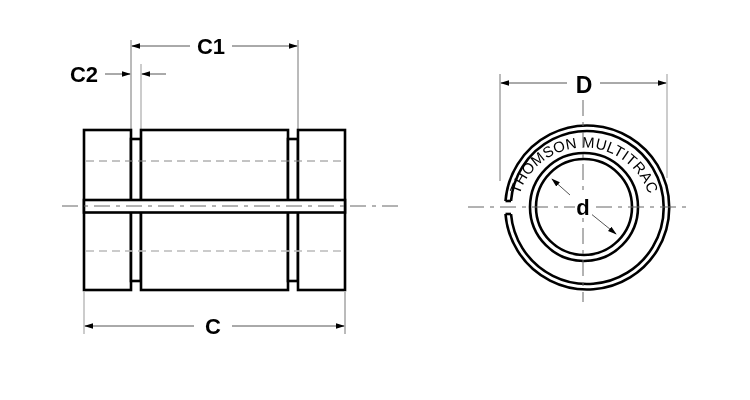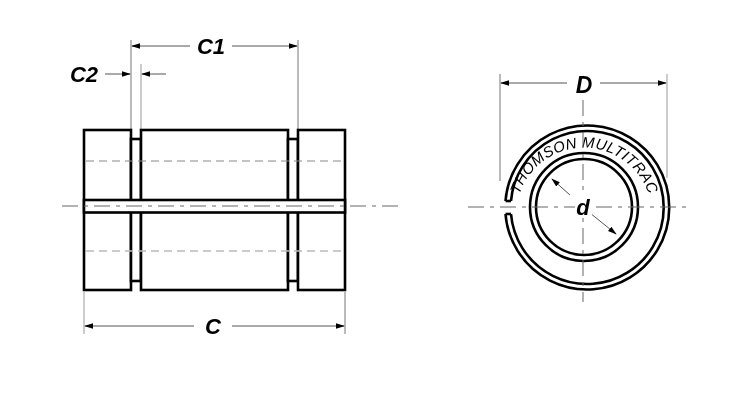--- a/index.html
+++ b/index.html
@@ -1,17 +1,17 @@
 <!DOCTYPE html>
 <html><head>
 <meta charset="utf-8">
 <style>
   html, body { margin: 0; padding: 0; background: #ffffff; }
   body { width: 750px; height: 400px; overflow: hidden; }
-  #stage { position: relative; width: 618px; height: 400px; font-style: italic; }
+  #stage { position: relative; width: 618px; height: 400px; }
   svg { position: absolute; left: 0; top: 0; }
   .lbl { font-family: "Liberation Sans", "DejaVu Sans", sans-serif; font-weight: bold; fill: #000; }
   .ring-text { font-family: "Liberation Sans", "DejaVu Sans", sans-serif; font-size: 15px; fill: #000; letter-spacing: 0.3px; }
   .part { fill: #ffffff; stroke: #000; stroke-width: 2.6; }
   .thin { stroke: #555; stroke-width: 1; fill: none; }
   .ext { stroke: #777; stroke-width: 1; fill: none; }
   .ext-light { stroke: #aaa; stroke-width: 1.2; fill: none; }
   .center { stroke: #666; stroke-width: 1; stroke-dasharray: 16 6 4 6; fill: none; }
   .hidden-dash { stroke: #888; stroke-width: 1; stroke-dasharray: 8 5; fill: none; }
   .hidden-dash-light { stroke: #bbb; stroke-width: 1.4; stroke-dasharray: 8 5; fill: none; }

